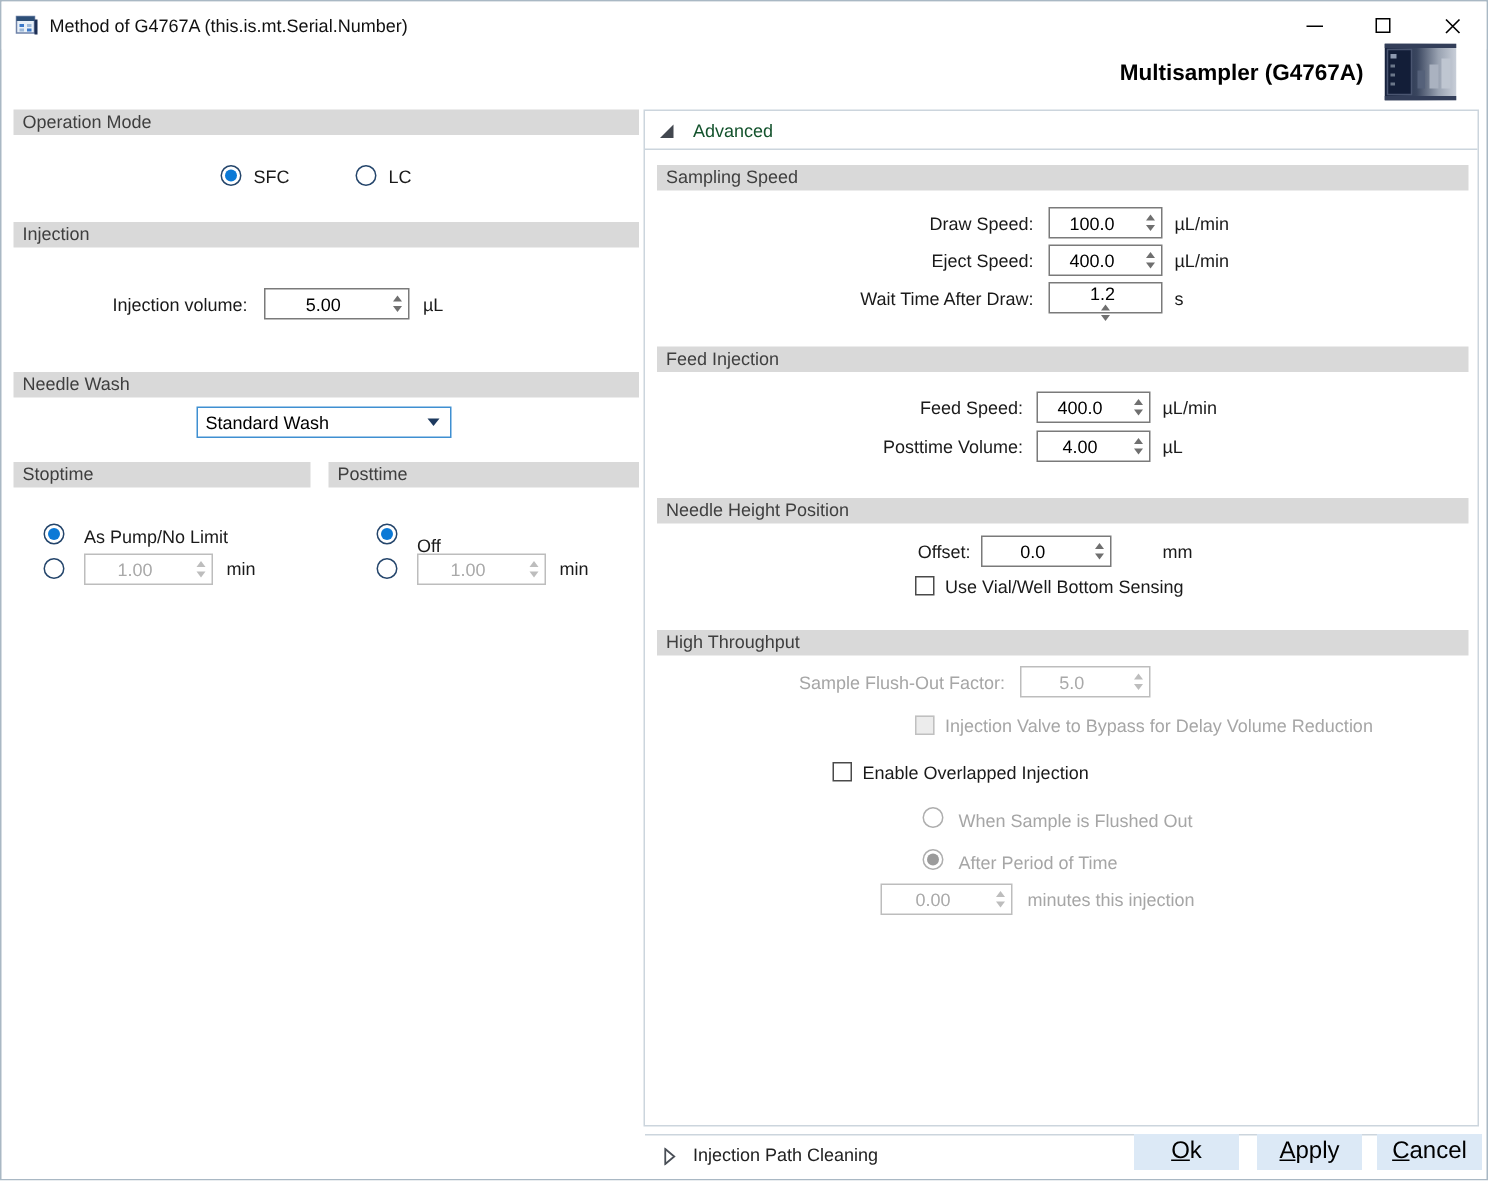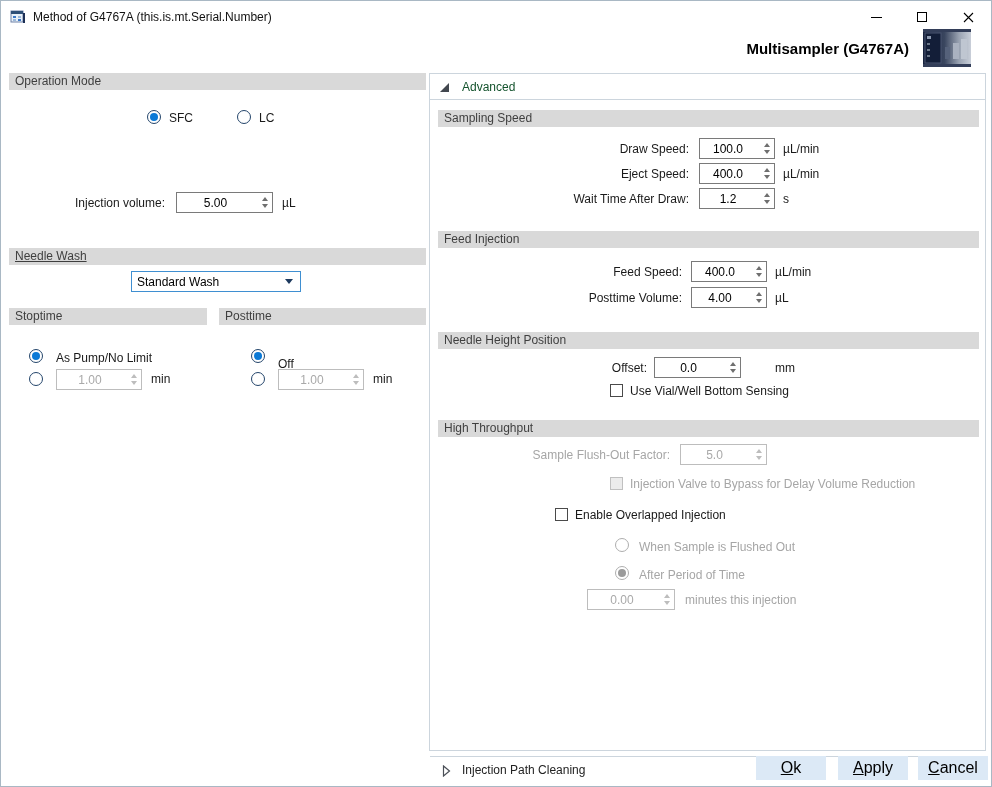--- a/index.html
+++ b/index.html
@@ -122,32 +122,33 @@
 
   <div class="hdr" style="left:8px; top:72px; width:417px;">Operation Mode</div>
 
   <div class="radio" style="left:146px; top:109px;">
       <div class="dot"></div>
     </div>
   <div class="lbl" style="left:168px; top:110px;">SFC</div>
   <div class="radio" style="left:236px; top:109px;"></div>
   <div class="lbl" style="left:258px; top:110px;">LC</div>
 
+  <div class="hdr" style="left:8px; top:147px; width:417px;">Injection</div>
 
   <div class="lbl right-lbl" style="left:8px; top:195px; width:156px;">Injection volume:</div>
   <div class="spin" style="left:175px; top:191px; width:97px;">
     <span class="spin-val">5.00</span>
     <span class="spin-arrows">
         <i class="arrow-up"></i>
         <i class="arrow-dn"></i>
       </span>
   </div>
   <div class="lbl" style="left:281px; top:195px;">µL</div>
 
-  <div class="hdr" style="left:8px; top:247px; width:417px;text-decoration:underline;">Needle Wash</div>
+  <div class="hdr" style="left:8px; top:247px; width:417px;">Needle Wash</div>
 
   <div class="dropdown">
     <span class="dd-text">Standard Wash</span>
     <i class="dd-arrow"></i>
   </div>
 
   <div class="hdr" style="left:218px; top:307px; width:207px;">Posttime</div>
   <div class="hdr" style="left:8px; top:307px; width:198px;">Stoptime</div>
 
   <div class="radio" style="left:28px; top:348px;">
@@ -201,21 +202,21 @@
     <div class="spin" style="left:269px; top:89px; width:76px;">
       <span class="spin-val">400.0</span>
       <span class="spin-arrows">
           <i class="arrow-up"></i>
           <i class="arrow-dn"></i>
         </span>
     </div>
     <div class="lbl" style="left:353px; top:93px;">µL/min</div>
 
     <div class="lbl right-lbl" style="left:60px; top:118px; width:199px;">Wait Time After Draw:</div>
-    <div class="spin" style="left:269px; top:114px; width:76px;">
+    <div class="spin" style="left:269px; top:114px; width:76px;flex-direction:column;">
       <span class="spin-val">1.2</span>
       <span class="spin-arrows">
           <i class="arrow-up"></i>
           <i class="arrow-dn"></i>
         </span>
     </div>
     <div class="lbl" style="left:353px; top:118px;">s</div>
 
     <div class="hdr" style="left:8px; top:157px; width:541px;">Feed Injection</div>
 

